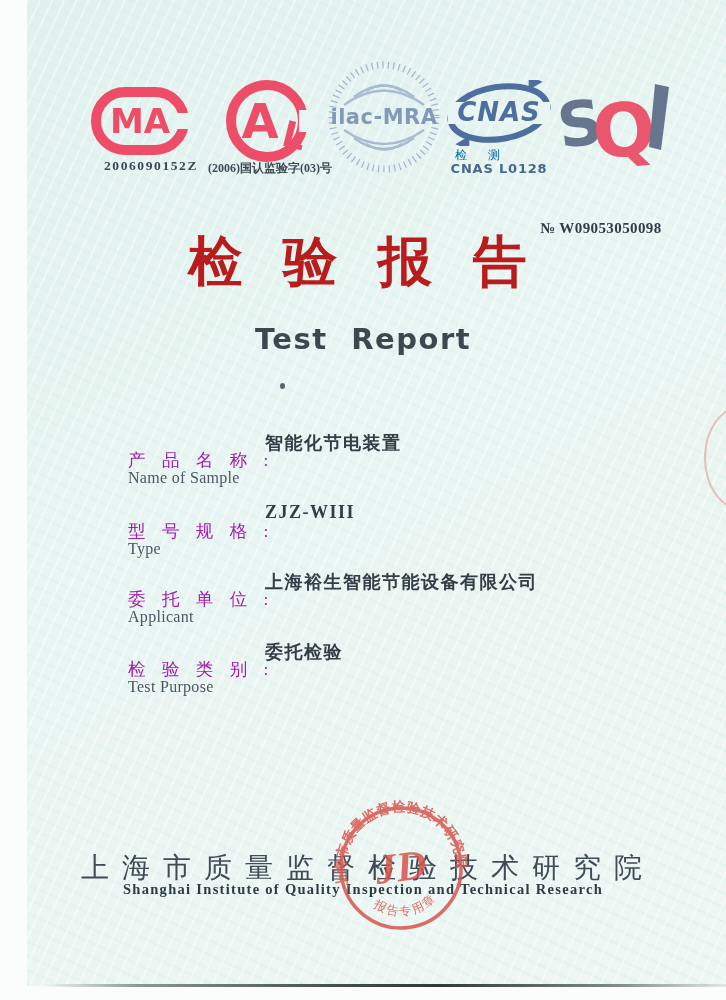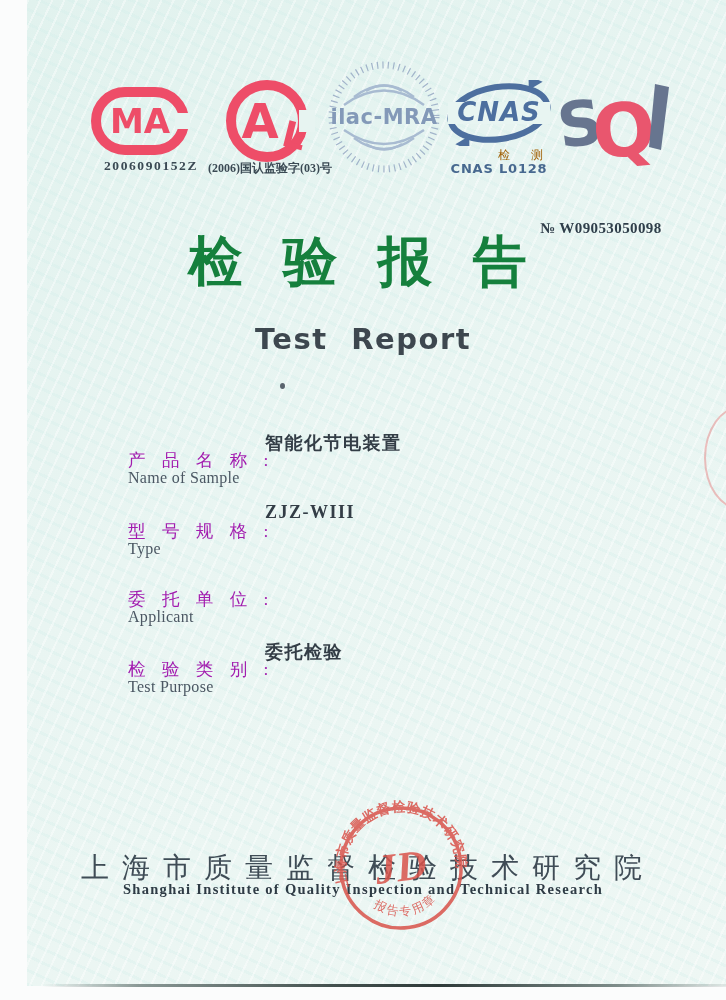--- a/index.html
+++ b/index.html
@@ -17,37 +17,37 @@
       linear-gradient(150deg,#e1f2ee 0%,#e9f5f2 45%,#eef7f4 100%);
   }
   
   .logo{position:absolute;}
   .cert-code{
     position:absolute;font-size:13.5px;font-weight:bold;color:#3b4a54;
     letter-spacing:1.6px;text-align:center;white-space:nowrap;
   }
   .cert-code.cal-code{font-size:12px;letter-spacing:0;}
   .cnas-scope{
-    position:absolute;left:446px;top:147px;width:106px;text-align:right;
-    font-size:12px;color:#a16207;letter-spacing:9px;text-indent:9px;white-space:nowrap;font-family:Liberation Serif, serif;
+    position:absolute;left:446px;top:147px;width:106px;text-align:left;
+    font-size:12px;color:#0369a1;letter-spacing:9px;text-indent:9px;white-space:nowrap;font-family:Liberation Serif, serif;
   }
   .cnas-code{
     position:absolute;left:446px;top:161px;width:106px;text-align:center;
     font-family:"DejaVu Sans","Liberation Sans",sans-serif;
     font-size:13px;font-weight:bold;color:#47688f;letter-spacing:.8px;white-space:nowrap;
   }
   .report-no{
     position:absolute;left:540px;top:173px;width:180px;
     font-size:15px;font-weight:bold;color:#2f3e4a;letter-spacing:.4px;white-space:nowrap;margin-top:47px;
   }
   
   .title-cn{
     position:absolute;left:0;top:226px;width:726px;text-align:center;
     font-family:"DejaVu Sans","Liberation Sans",sans-serif;
-    font-size:54px;font-weight:bold;color:#15803d;letter-spacing:11px;white-space:nowrap;
+    font-size:54px;font-weight:bold;color:#b91c1c;letter-spacing:11px;white-space:nowrap;
   }
   .title-en{
     position:absolute;left:0;top:316px;width:726px;text-align:center;
     font-family:"DejaVu Sans","Liberation Sans",sans-serif;
     font-size:29px;font-weight:bold;color:#3d474f;letter-spacing:1.5px;word-spacing:12px;margin-top:6px;
   }
   .small-dot{
     position:absolute;left:280px;top:383px;width:5px;height:6px;border-radius:50%;
     background:#5a646e;
   }
@@ -146,20 +146,21 @@
   <span class="val">智能化节电装置</span>
   <span class="en">Name of Sample</span>
 </div>
 <div class="field" style="top:503px">
   <span class="cn">型 号 规 格 :</span>
   <span class="val">ZJZ-WIII</span>
   <span class="en">Type</span>
 </div>
 <div class="field" style="top:571px">
   <span class="cn">委 托 单 位 :</span>
+  <span class="val">上海裕生智能节能设备有限公司</span>
   <span class="en">Applicant</span>
 </div>
 <div class="field" style="top:641px">
   <span class="cn">检 验 类 别 :</span>
   <span class="val">委托检验</span>
   <span class="en">Test Purpose</span>
 </div>
 
 <div class="institute-cn">上 海 市 质 量 监 督 检 验 技 术 研 究 院</div>
 <div class="institute-en">Shanghai Institute of Quality Inspection and Technical Research</div>

